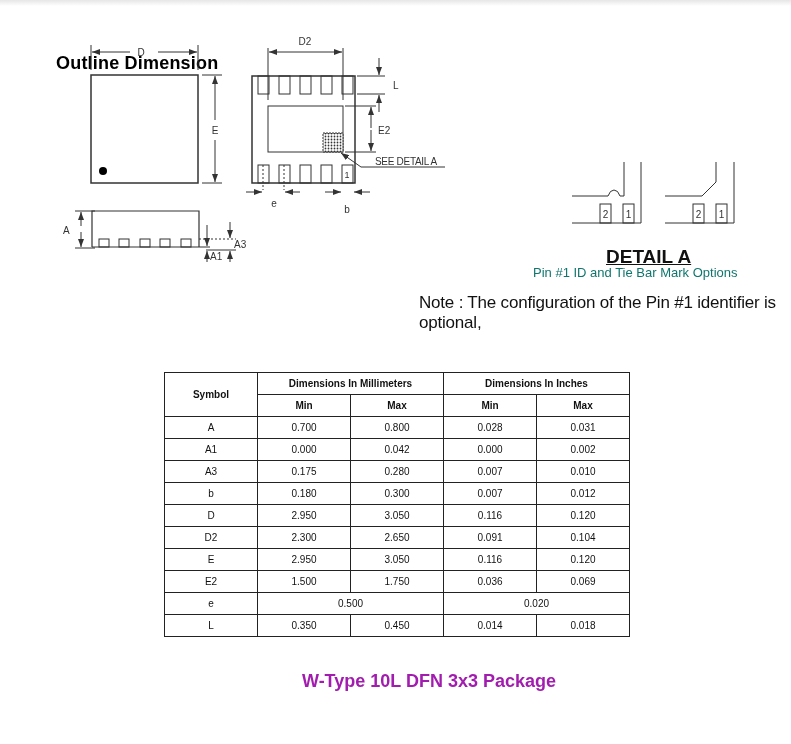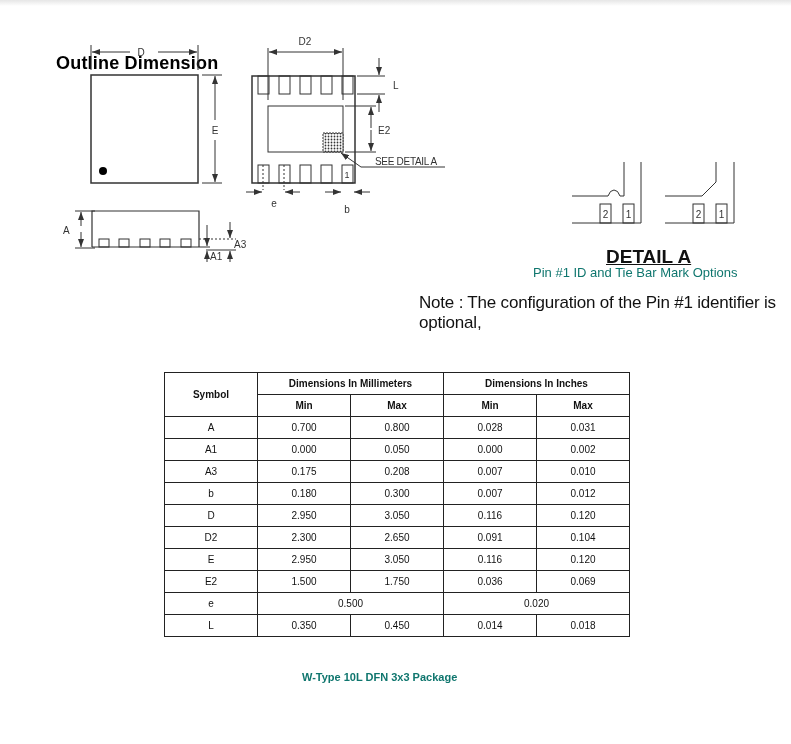--- a/index.html
+++ b/index.html
@@ -34,21 +34,21 @@
     border-collapse: collapse; font-size: 10px; color: #111;
   }
   table.dims td, table.dims th {
     border: 1.5px solid #222; text-align: center; height: 21px; padding: 0;
   }
   table.dims th { font-weight: bold; }
   .c0 { width: 92px; }
   .c1, .c2, .c3, .c4 { width: 92px; }
   .caption {
     position: absolute; left: 302px; top: 671px;
-    font-size: 11px; font-weight: bold; color: #0f766e;
+    font-size: 18px; font-weight: bold; color: #a21caf;
   }
 </style>
 </head>
 <body>
 
 <div class="topshade"></div>
 
 <div class="title">Outline Dimension</div>
 
 <svg class="drawing" width="791" height="360" viewBox="0 0 791 360">
@@ -197,28 +197,28 @@
   <tr>
     <td>A</td>
     <td>0.700</td>
     <td>0.800</td>
     <td>0.028</td>
     <td>0.031</td>
   </tr>
   <tr>
     <td>A1</td>
     <td>0.000</td>
-    <td>0.050</td>
+    <td>0.042</td>
     <td>0.000</td>
     <td>0.002</td>
   </tr>
   <tr>
     <td>A3</td>
     <td>0.175</td>
-    <td>0.208</td>
+    <td>0.280</td>
     <td>0.007</td>
     <td>0.010</td>
   </tr>
   <tr>
     <td>b</td>
     <td>0.180</td>
     <td>0.300</td>
     <td>0.007</td>
     <td>0.012</td>
   </tr>

